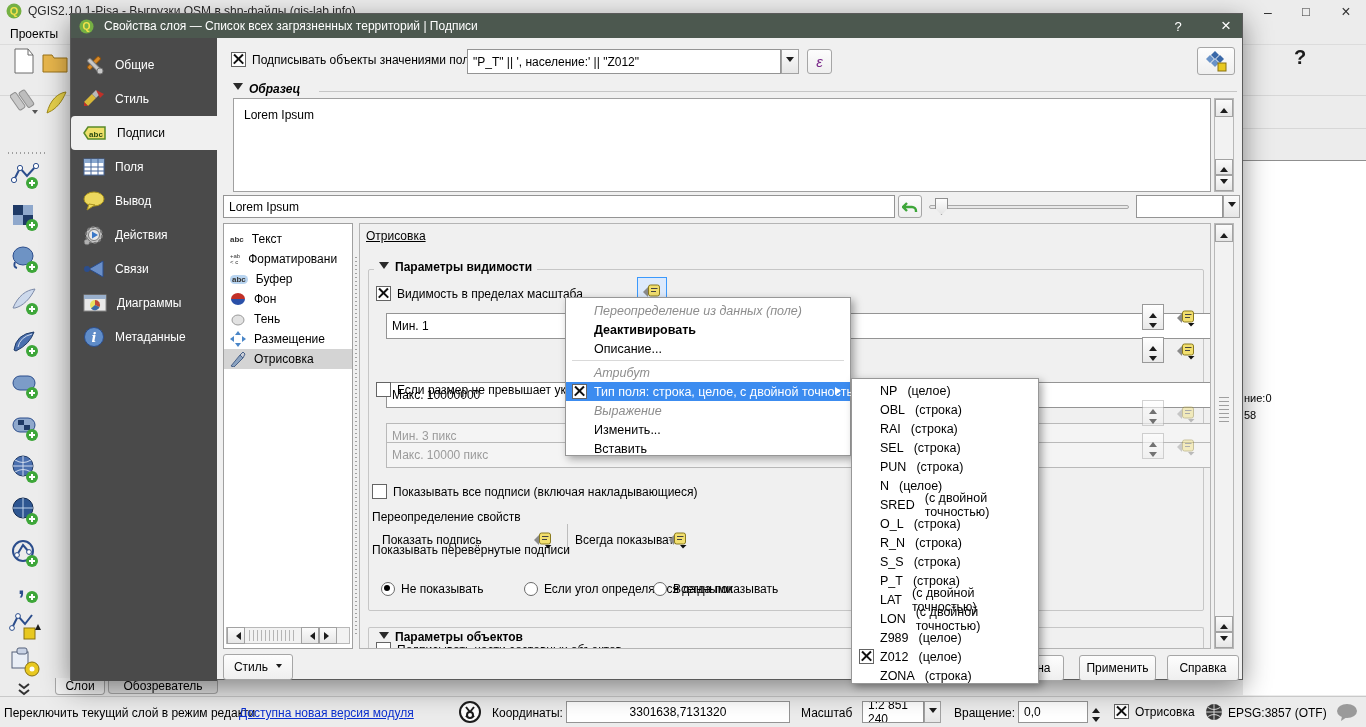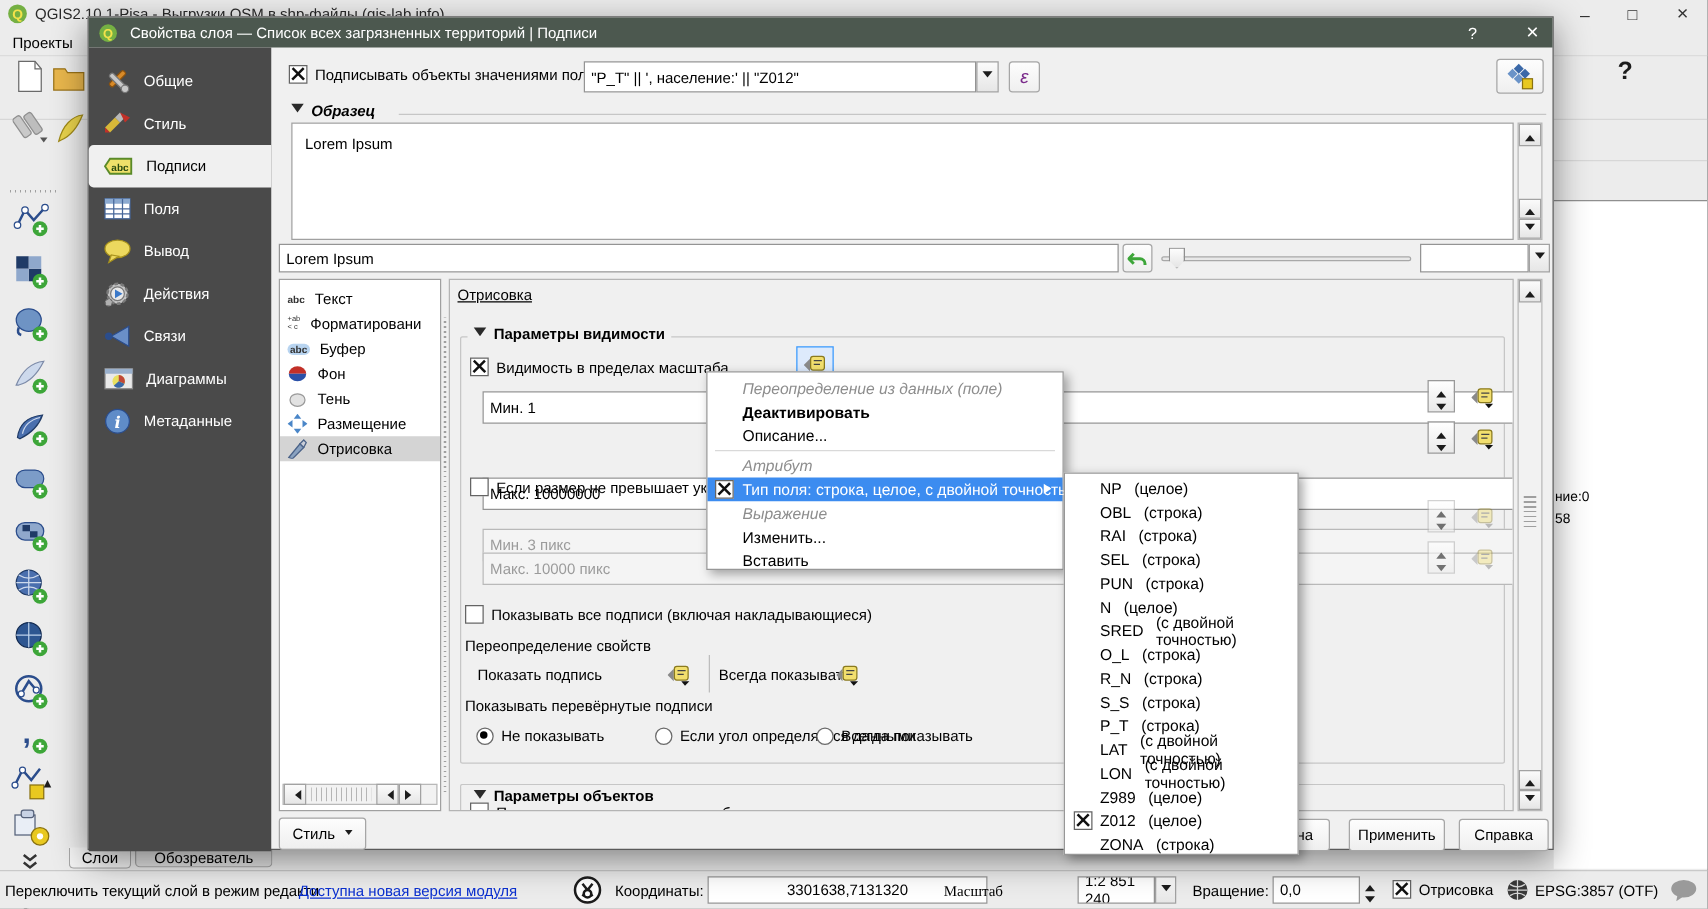--- a/index.html
+++ b/index.html
@@ -213,21 +213,21 @@
     <span class="a nw link" style="left:239px;top:9px;">Доступна новая версия модуля</span>
     <svg class="a" width="24" height="24" viewBox="0 0 24 24" style="left:458px;top:3px;">
       <circle cx="12" cy="12" r="10" fill="#fff" stroke="#1c1c1c" stroke-width="2"></circle>
       <path d="M8 7 l8 10 M16 7 l-8 10" stroke="#1c1c1c" stroke-width="2"></path>
         <circle cx="12" cy="15" r="3" fill="#fff" stroke="#1c1c1c" stroke-width="2"></circle>
     </svg>
     <span class="a nw" style="left:492px;top:9px;">Координаты:</span>
     <div class="a input" style="left:566px;top:4px;width:224px;height:22px;justify-content:center;">
         <span>3301638,7131320</span>
       </div>
-    <span class="a nw" style="left:755px;top:9px;font-family:Liberation Serif, serif;">Масштаб</span>
+    <span class="a nw" style="left:801px;top:9px;">Масштаб</span>
     <div class="a input" style="left:862px;top:4px;width:62px;height:22px;">
         <span>1:2 851 240</span>
       </div>
     <div class="a sbtn" style="left:924px;top:4px;width:17px;height:22px;">
         <div class="ar-dn"></div>
       </div>
     <span class="a nw" style="left:954px;top:9px;">Вращение:</span>
     <div class="a input" style="left:1018px;top:4px;width:70px;height:22px;">
         <span>0,0</span>
       </div>
@@ -529,21 +529,21 @@
       <div class="a ddwrap" style="left:305px;top:303px;width:26px;height:26px;">
         <svg width="19" height="17" viewBox="0 0 19 17">
           <polygon points="5,3 0,8 5,13" fill="#8a8a8a"></polygon>
             <rect x="5.5" y="1" width="11" height="11" rx="2" fill="#f2df6e" stroke="#8a7a1e"></rect>
           <line x1="8" y1="4.5" x2="14.5" y2="4.5" stroke="#444"></line>
             <line x1="8" y1="7.5" x2="13" y2="7.5" stroke="#444"></line>
           <polygon points="11,13 17.5,13 14,16.5" fill="#111"></polygon>
         </svg>
       </div>
 
-      <span class="a nw" style="left:12px;top:334px;">Показывать перевёрнутые подписи</span>
+      <span class="a nw" style="left:12px;top:319px;">Показывать перевёрнутые подписи</span>
       <div class="a" style="left:21px;top:358px;display:flex;align-items:center;gap:6px;">
         <span class="radio on"></span>
         <span>Не показывать</span>
       </div>
       <div class="a" style="left:164px;top:358px;display:flex;align-items:center;gap:6px;">
         <span class="radio"></span>
         <span>Если угол определяется данными</span>
       </div>
       <div class="a" style="left:293px;top:358px;display:flex;align-items:center;gap:6px;">
         <span class="radio"></span>

